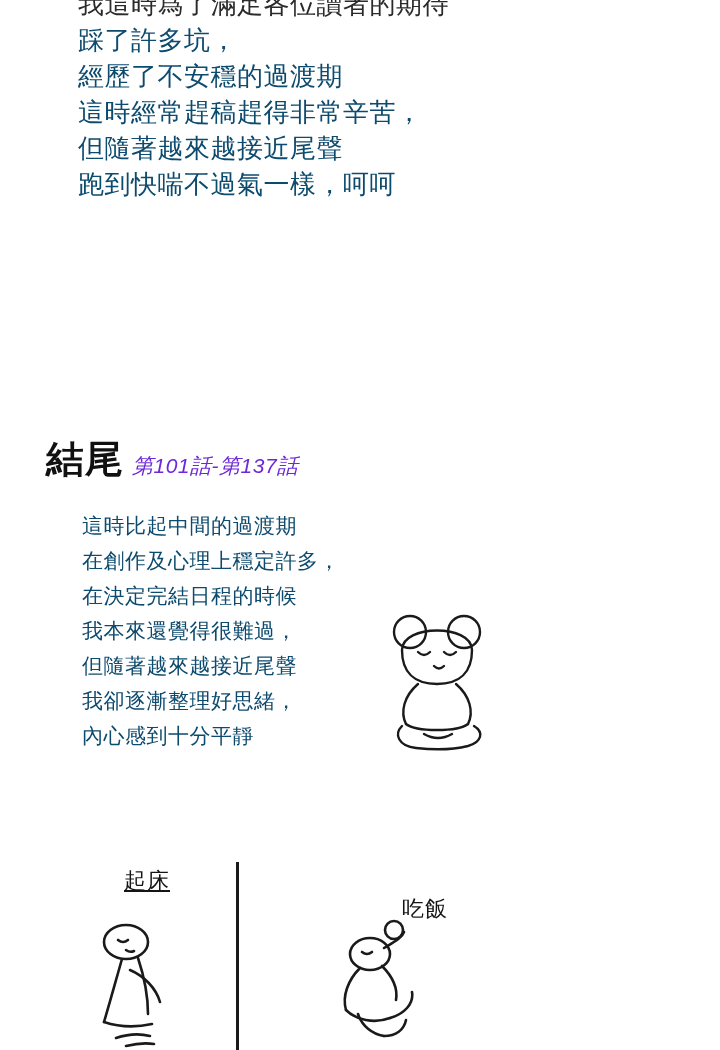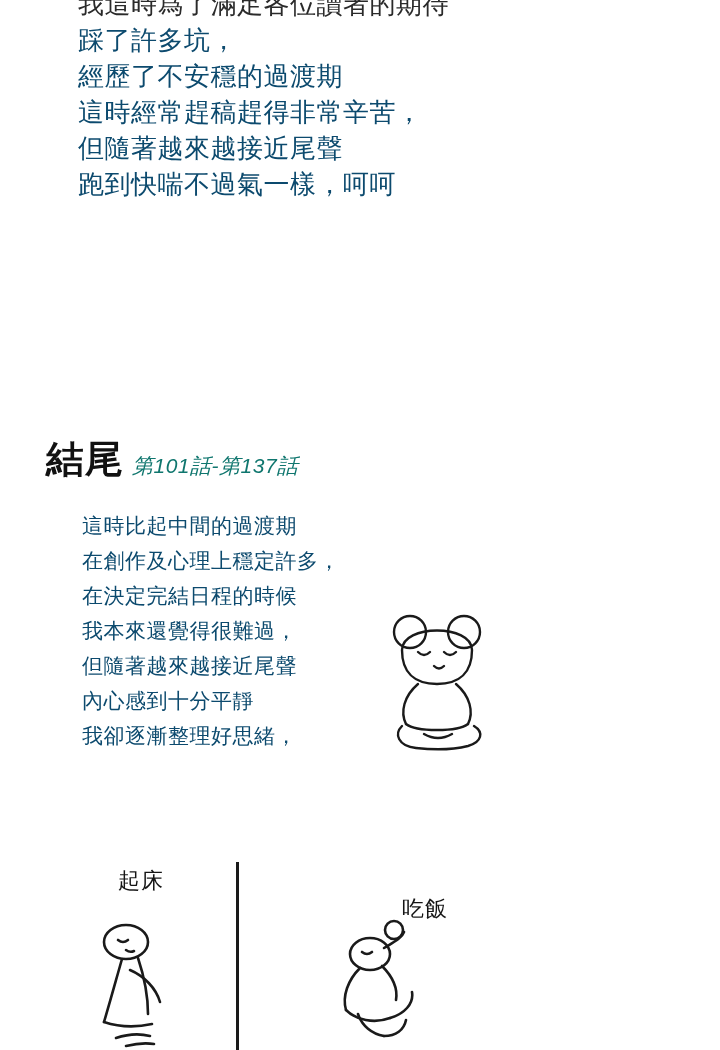--- a/index.html
+++ b/index.html
@@ -51,21 +51,21 @@
     font-size: 38px;
     font-weight: bold;
     letter-spacing: 1px;
     color: #111;
     line-height: 1;
   }
   .section-sub {
     font-size: 21px;
     font-style: italic;
     letter-spacing: 0.5px;
-    color: #0f766e;
+    color: #6d28d9;
     line-height: 1;
     position: relative;
     top: -2px;
   }
 
   
   .mid-text {
     position: absolute;
     left: 82px;
     top: 508px;
@@ -94,22 +94,23 @@
     height: 188px;
     background: #1a1a1a;
   }
   .label {
     position: absolute;
     font-size: 22px;
     letter-spacing: 1px;
     color: #151515;
   }
   .label-wake {
-    left: 118px;
+    left: 124px;
     top: 866px;
+    text-decoration: underline;
   }
   .label-eat {
     left: 402px;
     top: 894px;
   }
   .fig-wake {
     position: absolute;
     left: 82px;
     top: 910px;
     width: 140px;
@@ -142,22 +143,22 @@
     <span class="section-title">結尾</span>
     <span class="section-sub">第101話-第137話</span>
   </div>
 
   <div class="mid-text">
     <div class="line">這時比起中間的過渡期</div>
     <div class="line">在創作及心理上穩定許多，</div>
     <div class="line">在決定完結日程的時候</div>
     <div class="line">我本來還覺得很難過，</div>
     <div class="line">但隨著越來越接近尾聲</div>
+    <div class="line">我卻逐漸整理好思緒，</div>
     <div class="line">內心感到十分平靜</div>
-    <div class="line">我卻逐漸整理好思緒，</div>
   </div>
 
   <div class="mouse-art">
     <svg viewBox="0 0 140 150" width="140" height="150" fill="none" stroke="#1a1a1a" stroke-width="2.4" stroke-linecap="round" stroke-linejoin="round">
 
       <circle cx="38" cy="24" r="16"></circle>
       <circle cx="92" cy="24" r="16"></circle>
 
       <path d="M30 42 C30 16, 100 16, 100 42 C100 64, 88 76, 65 76 C42 76, 30 64, 30 42 Z"></path>
 

